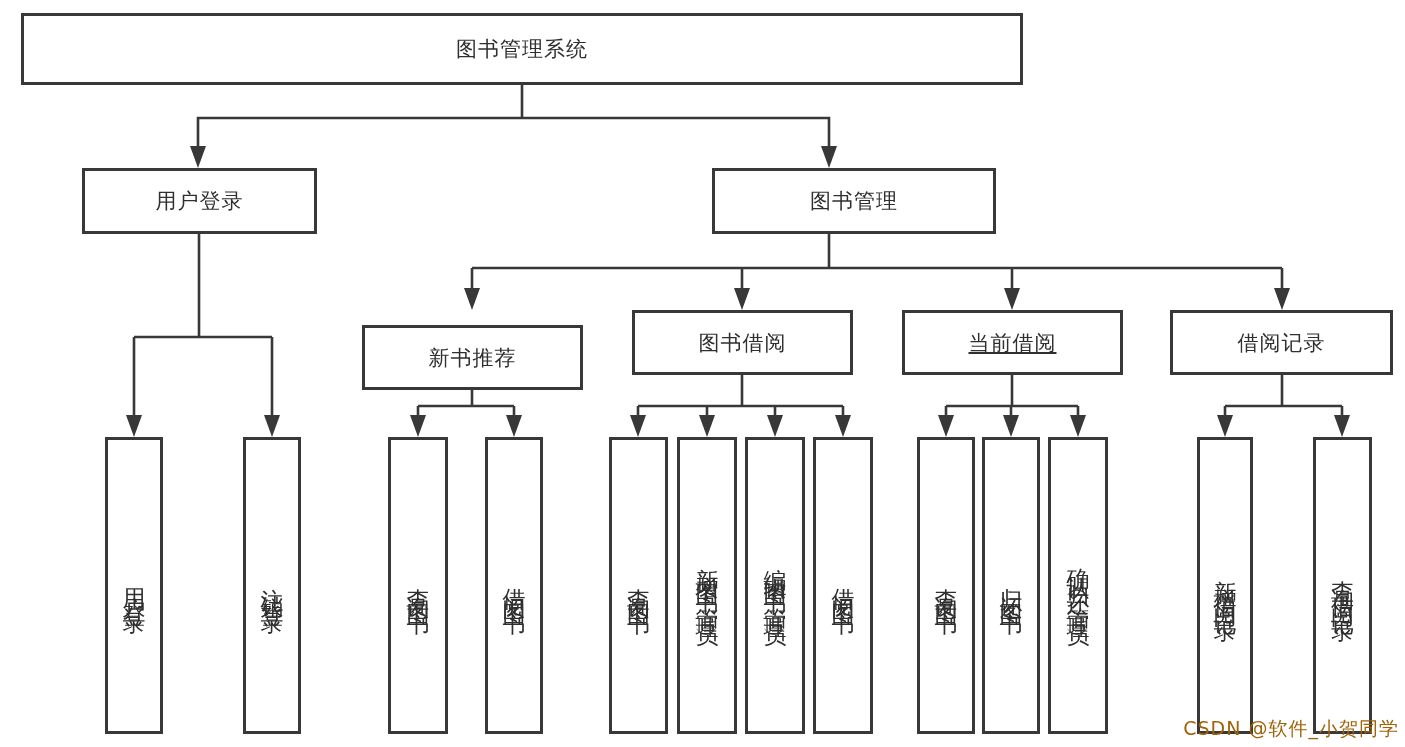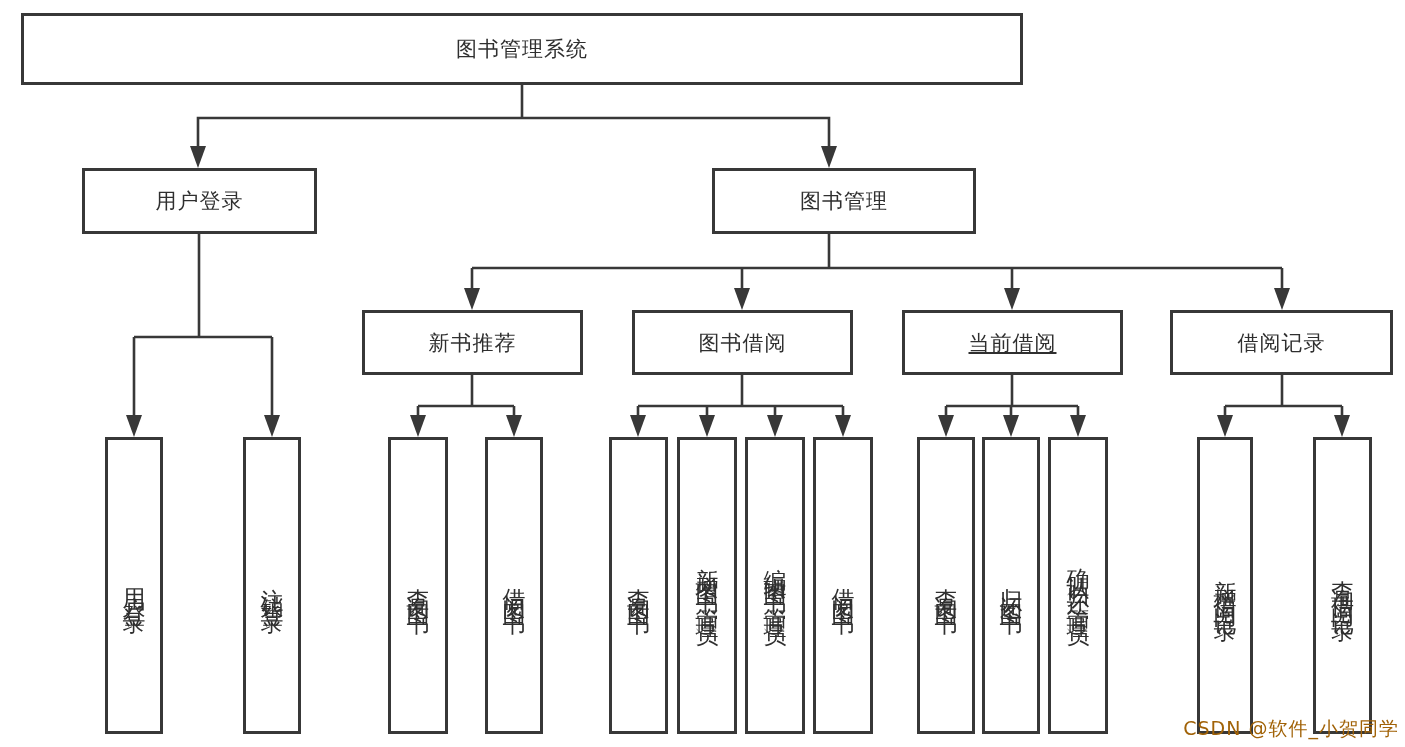--- a/index.html
+++ b/index.html
@@ -28,23 +28,23 @@
     display: flex;
     align-items: center;
     justify-content: center;
     color: #2f2f2f;
     font-size: 21px;
     letter-spacing: 1px;
     z-index: 2;
   }
   .node.root   { left: 21px;  top: 13px;  width: 1002px; height: 72px; }
   .node.lvl2a  { left: 82px;  top: 168px; width: 235px;  height: 66px; }
-  .node.lvl2b  { left: 712px; top: 168px; width: 264px;  height: 66px; }
+  .node.lvl2b  { left: 712px; top: 168px; width: 284px;  height: 66px; }
   .node.lvl3   { top: 310px; height: 65px; }
-  .node.l3-1   { left: 362px;  width: 221px; }
+  .node.l3-1   { left: 362px;  width: 221px; margin-top: 15px; }
   .node.l3-2   { left: 632px;  width: 221px; }
   .node.l3-3   { left: 902px;  width: 221px; text-decoration: underline; }
   .node.l3-4   { left: 1170px; width: 223px; }
   .node.leaf   { top: 437px; height: 297px; font-size: 23px; letter-spacing: 0; }
   .leaf-text {
     writing-mode: vertical-rl;
     text-orientation: mixed;
     letter-spacing: 8px;
     line-height: 1;
     white-space: nowrap;

